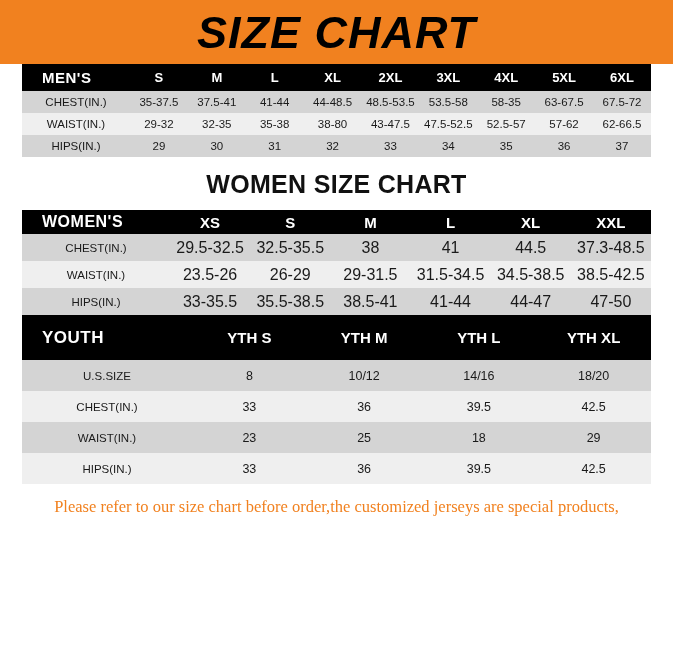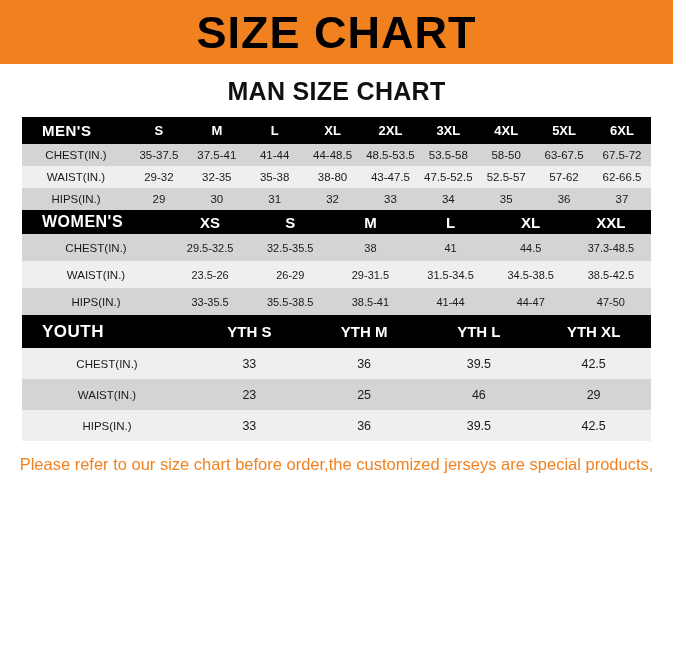--- a/index.html
+++ b/index.html
@@ -30,20 +30,21 @@
     justify-content: center;
   }
   .banner-title {
     font-family: "Liberation Sans", sans-serif;
     font-weight: bold;
     font-size: 45px;
     letter-spacing: 1px;
     color: #000000;
     line-height: 1;
     text-align: right;
+    font-style: italic;
   }
   
   .section-title {
     text-align: center;
     font-weight: bold;
     font-size: 25px;
     color: #111111;
     letter-spacing: 0.3px;
     margin: 13px 0 11px 0;
   }
@@ -87,67 +88,66 @@
     background: #efefef;
   }
   table.chart tbody td.rowlabel {
     font-size: 11.5px;
     color: #1a1a1a;
   }
   
   table.chart.big th,
   table.chart.big td {
     height: 27px;
-    font-size: 11px;
+    font-size: 16px;
   }
   table.chart.big thead th {
     height: 24px;
     font-size: 15px;
   }
   table.chart.big thead th.corner {
     font-size: 16px;
   }
   table.chart.youth th,
   table.chart.youth td {
     height: 31px;
     font-size: 12.5px;
   }
   table.chart.youth thead th {
-    height: 33px;
+    height: 45px;
     font-size: 15px;
     margin-top: 32px;
   }
   table.chart.youth thead th.corner {
     font-size: 17px;
   }
   
   .note {
     margin-top: 12px;
     padding: 0 16px;
     text-align: center;
     color: #f1811f;
     font-size: 16.5px;
     line-height: 1.35;
-    font-family: Liberation Sans, sans-serif;
+    font-family: Liberation Serif, serif;
   }
   .note div {
     white-space: nowrap;
   }
 </style>
 </head>
 <body>
 
 <div class="page">
 
   <div class="banner">
     <div class="banner-title">SIZE CHART</div>
   </div>
 
   <div class="section">
-    <div class="section-title">MAN SIZE CHART</div>
     <table class="chart">
       <thead>
         <tr>
           <th class="corner" style="width:88px;">MEN'S</th>
           <th>S</th>
           <th>M</th>
           <th>L</th>
           <th>XL</th>
           <th>2XL</th>
           <th>3XL</th>
@@ -158,21 +158,21 @@
       </thead>
       <tbody>
         <tr class="odd">
           <td class="rowlabel">CHEST(IN.)</td>
           <td>35-37.5</td>
           <td>37.5-41</td>
           <td>41-44</td>
           <td>44-48.5</td>
           <td>48.5-53.5</td>
           <td>53.5-58</td>
-          <td>58-50</td>
+          <td>58-35</td>
           <td>63-67.5</td>
           <td>67.5-72</td>
         </tr>
         <tr class="even">
           <td class="rowlabel">WAIST(IN.)</td>
           <td>29-32</td>
           <td>32-35</td>
           <td>35-38</td>
           <td>38-80</td>
           <td>43-47.5</td>
@@ -191,20 +191,21 @@
           <td>34</td>
           <td>35</td>
           <td>36</td>
           <td>37</td>
         </tr>
       </tbody>
     </table>
   </div>
 
   <div class="section">
+    <div class="section-title">WOMEN SIZE CHART</div>
     <table class="chart big">
       <thead>
         <tr>
           <th class="corner" style="width:128px;">WOMEN'S</th>
           <th>XS</th>
           <th>S</th>
           <th>M</th>
           <th>L</th>
           <th>XL</th>
           <th>XXL</th>
@@ -247,32 +248,39 @@
       <thead>
         <tr>
           <th class="corner" style="width:150px;">YOUTH</th>
           <th>YTH S</th>
           <th>YTH M</th>
           <th>YTH L</th>
           <th>YTH XL</th>
         </tr>
       </thead>
       <tbody>
+        <tr class="odd">
+          <td class="rowlabel">U.S.SIZE</td>
+          <td>8</td>
+          <td>10/12</td>
+          <td>14/16</td>
+          <td>18/20</td>
+        </tr>
         <tr class="even">
           <td class="rowlabel">CHEST(IN.)</td>
           <td>33</td>
           <td>36</td>
           <td>39.5</td>
           <td>42.5</td>
         </tr>
         <tr class="odd">
           <td class="rowlabel">WAIST(IN.)</td>
           <td>23</td>
           <td>25</td>
-          <td>46</td>
+          <td>18</td>
           <td>29</td>
         </tr>
         <tr class="even">
           <td class="rowlabel">HIPS(IN.)</td>
           <td>33</td>
           <td>36</td>
           <td>39.5</td>
           <td>42.5</td>
         </tr>
       </tbody>

